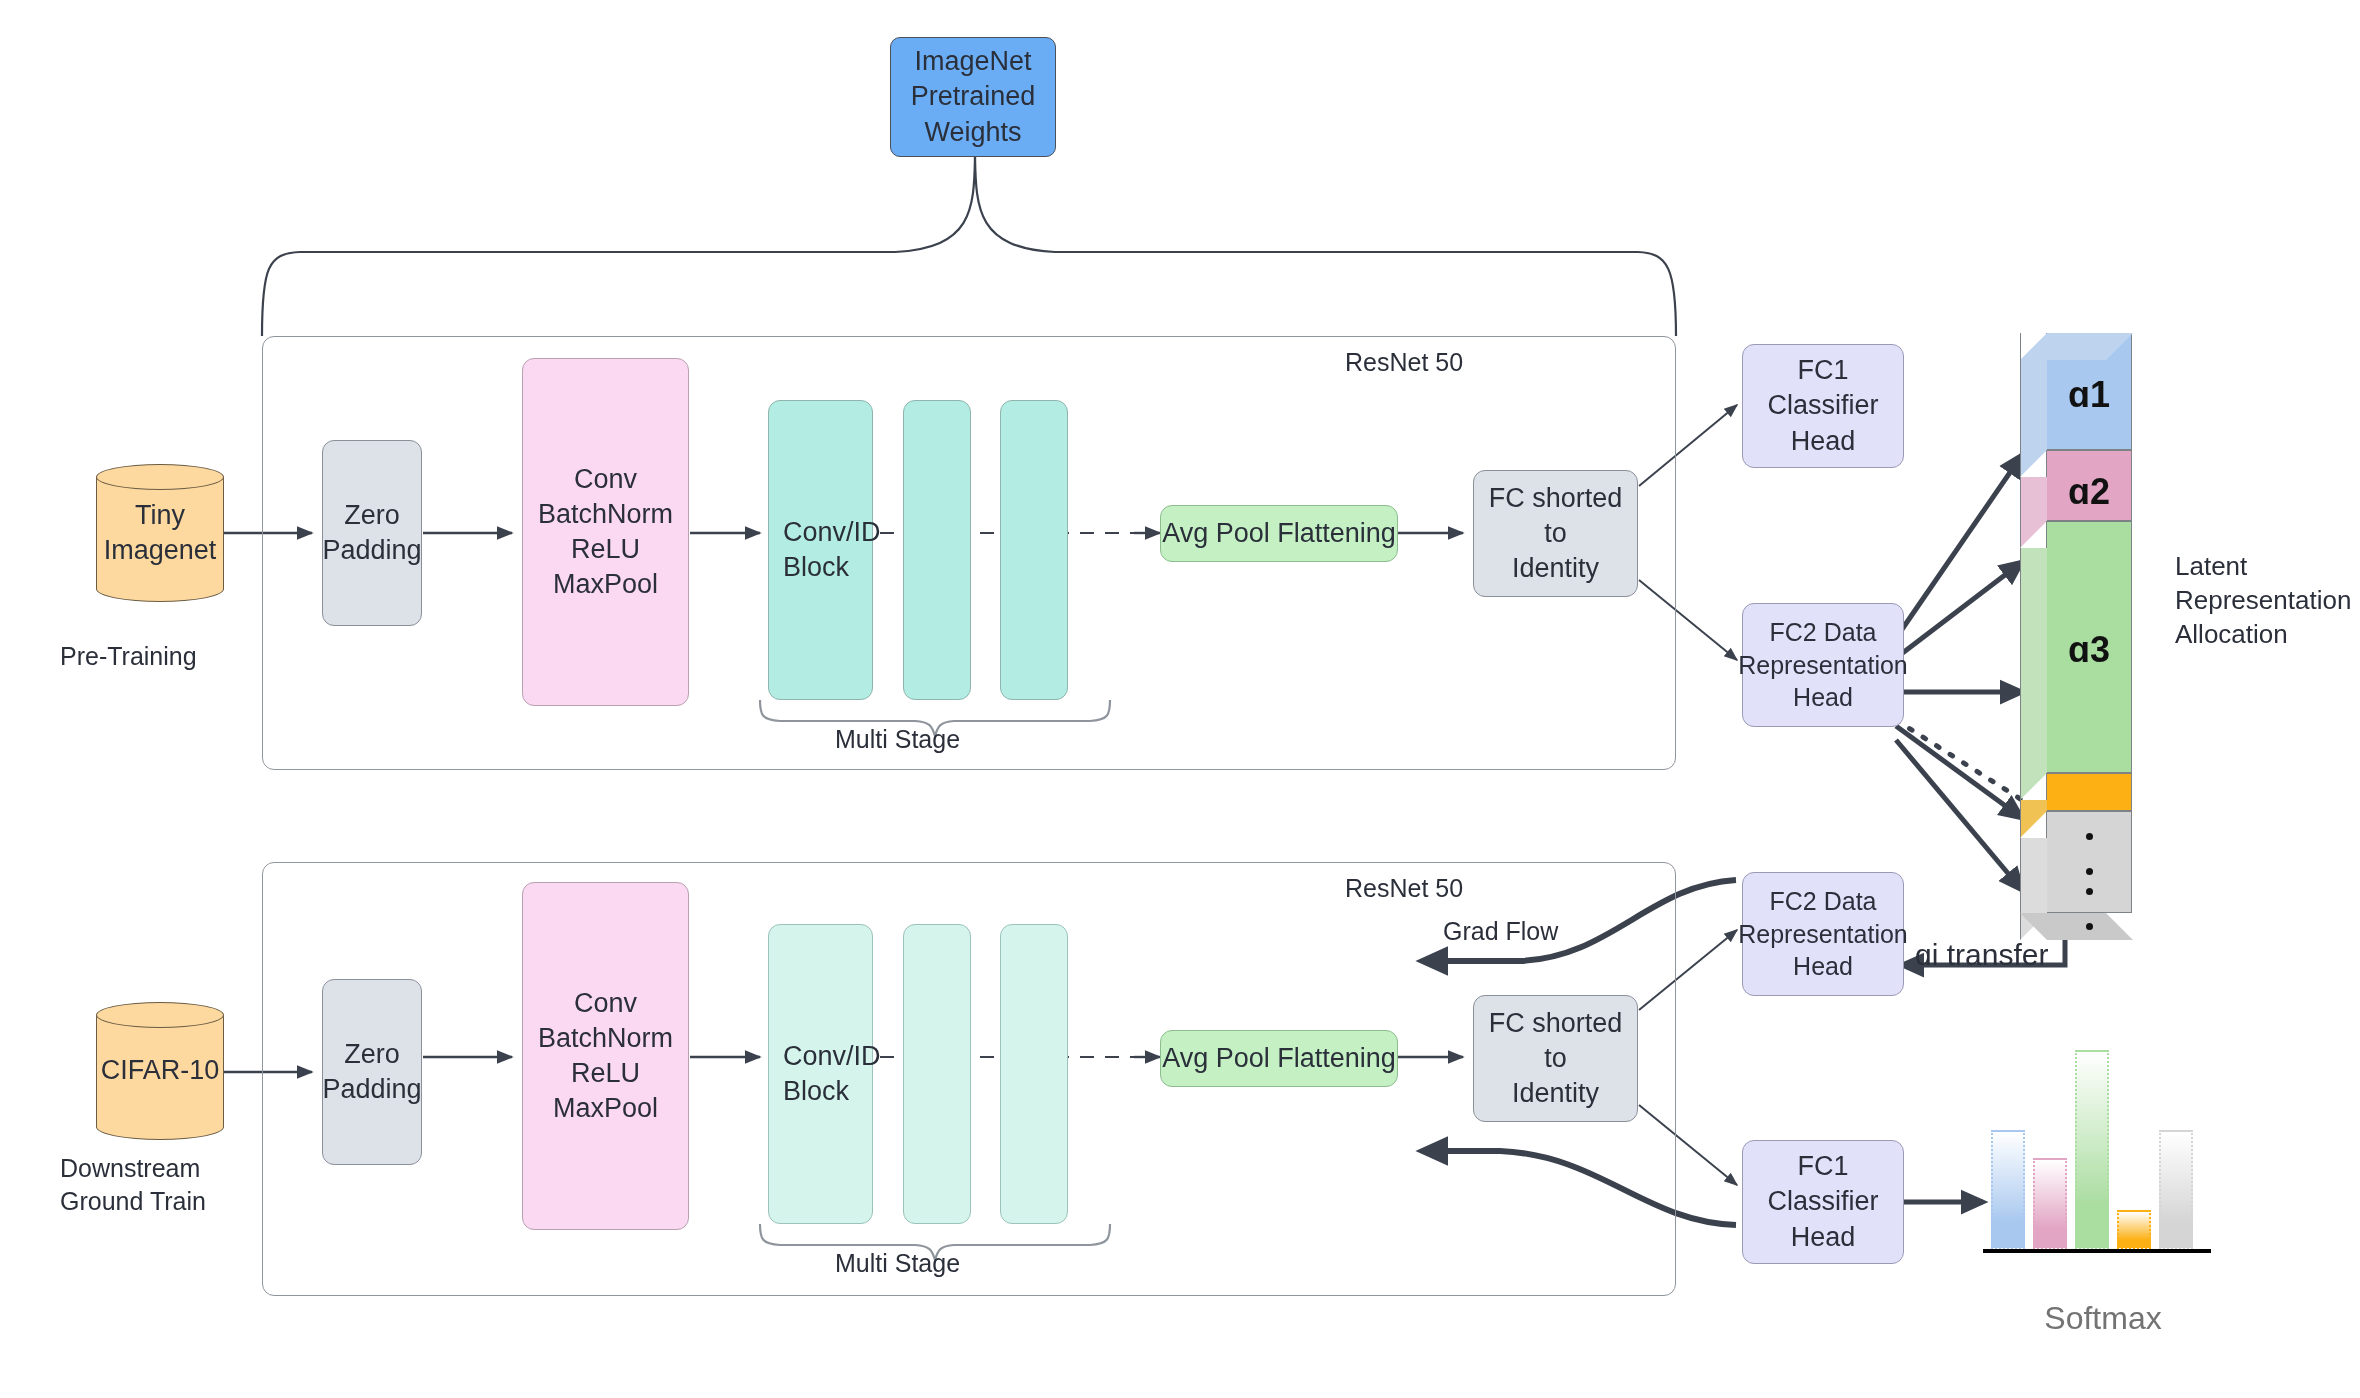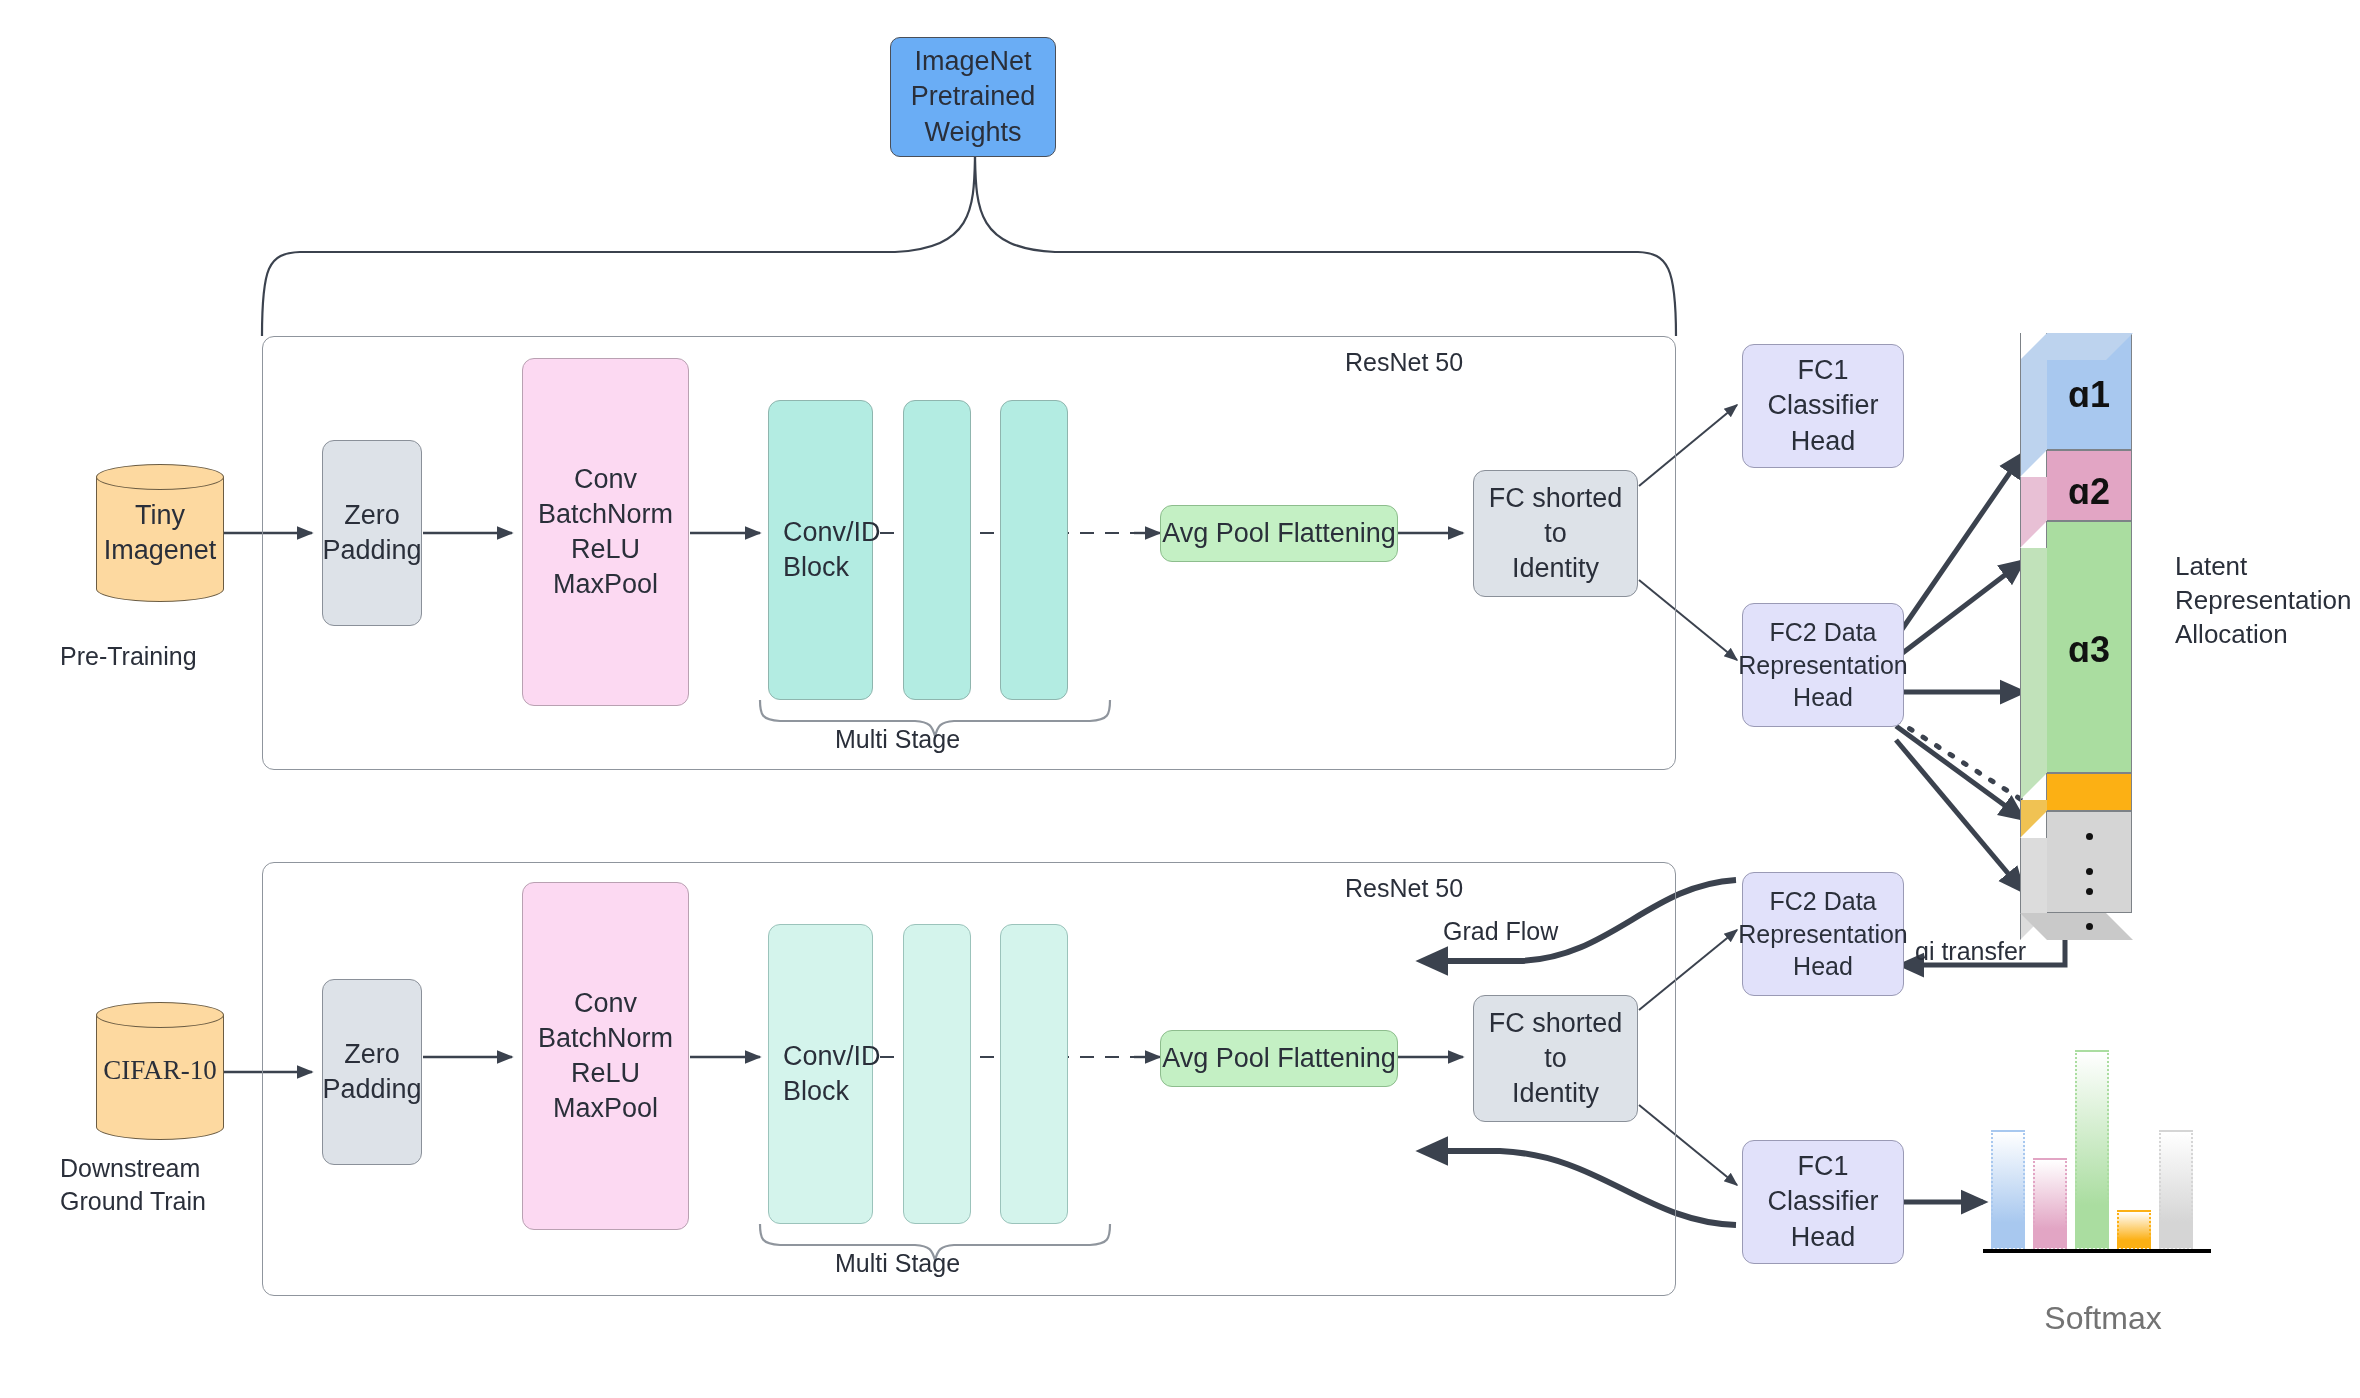--- a/index.html
+++ b/index.html
@@ -201,26 +201,26 @@
       <div class="dot" style="left: 66px; top: 500px;"></div>
       <div class="dot" style="left: 66px; top: 535px;"></div>
       <div class="dot" style="left: 66px; top: 555px;"></div>
       <div class="dot" style="left: 66px; top: 590px;"></div>
     </div>
 
   <div class="lbl plainlabel" style="left:2175px; top:550px; width:230px; white-space:pre-line; font-size:26px;">Latent
 Representation
 Allocation</div>
 
-  <div class="lbl" style="left:1915px; top:935px; width:190px; font-size:25px; color:#2a2f3a;">ɑi transfer</div>
+  <div class="lbl" style="left:1915px; top:935px; width:190px; font-size:30px; color:#2a2f3a;">ɑi transfer</div>
 
   <div class="container-box" style="left:262px; top:862px; width:1414px; height:434px;"></div>
   <div class="lbl plainlabel" style="left:1345px; top:872px; width:220px;">ResNet 50</div>
 
-  <div class="cyl" style="left:96px; top:1002px; width:128px; height:138px;font-family:Liberation Serif, serif;">
+  <div class="cyl" style="left:96px; top:1002px; width:128px; height:138px;">
     <div class="bot"></div>
     <div class="body"></div>
     <div class="top"></div>
     <div class="txt" style="white-space:pre-line;">CIFAR-10</div>
   </div>
   <div class="lbl plainlabel" style="left:60px; top:1152px; width:205px; white-space:pre-line;">Downstream
 Ground Train</div>
 
   <div class="node bx-gray" style="left:322px; top:979px; width:100px; height:186px;">
     <span style="white-space:pre-line;">Zero

